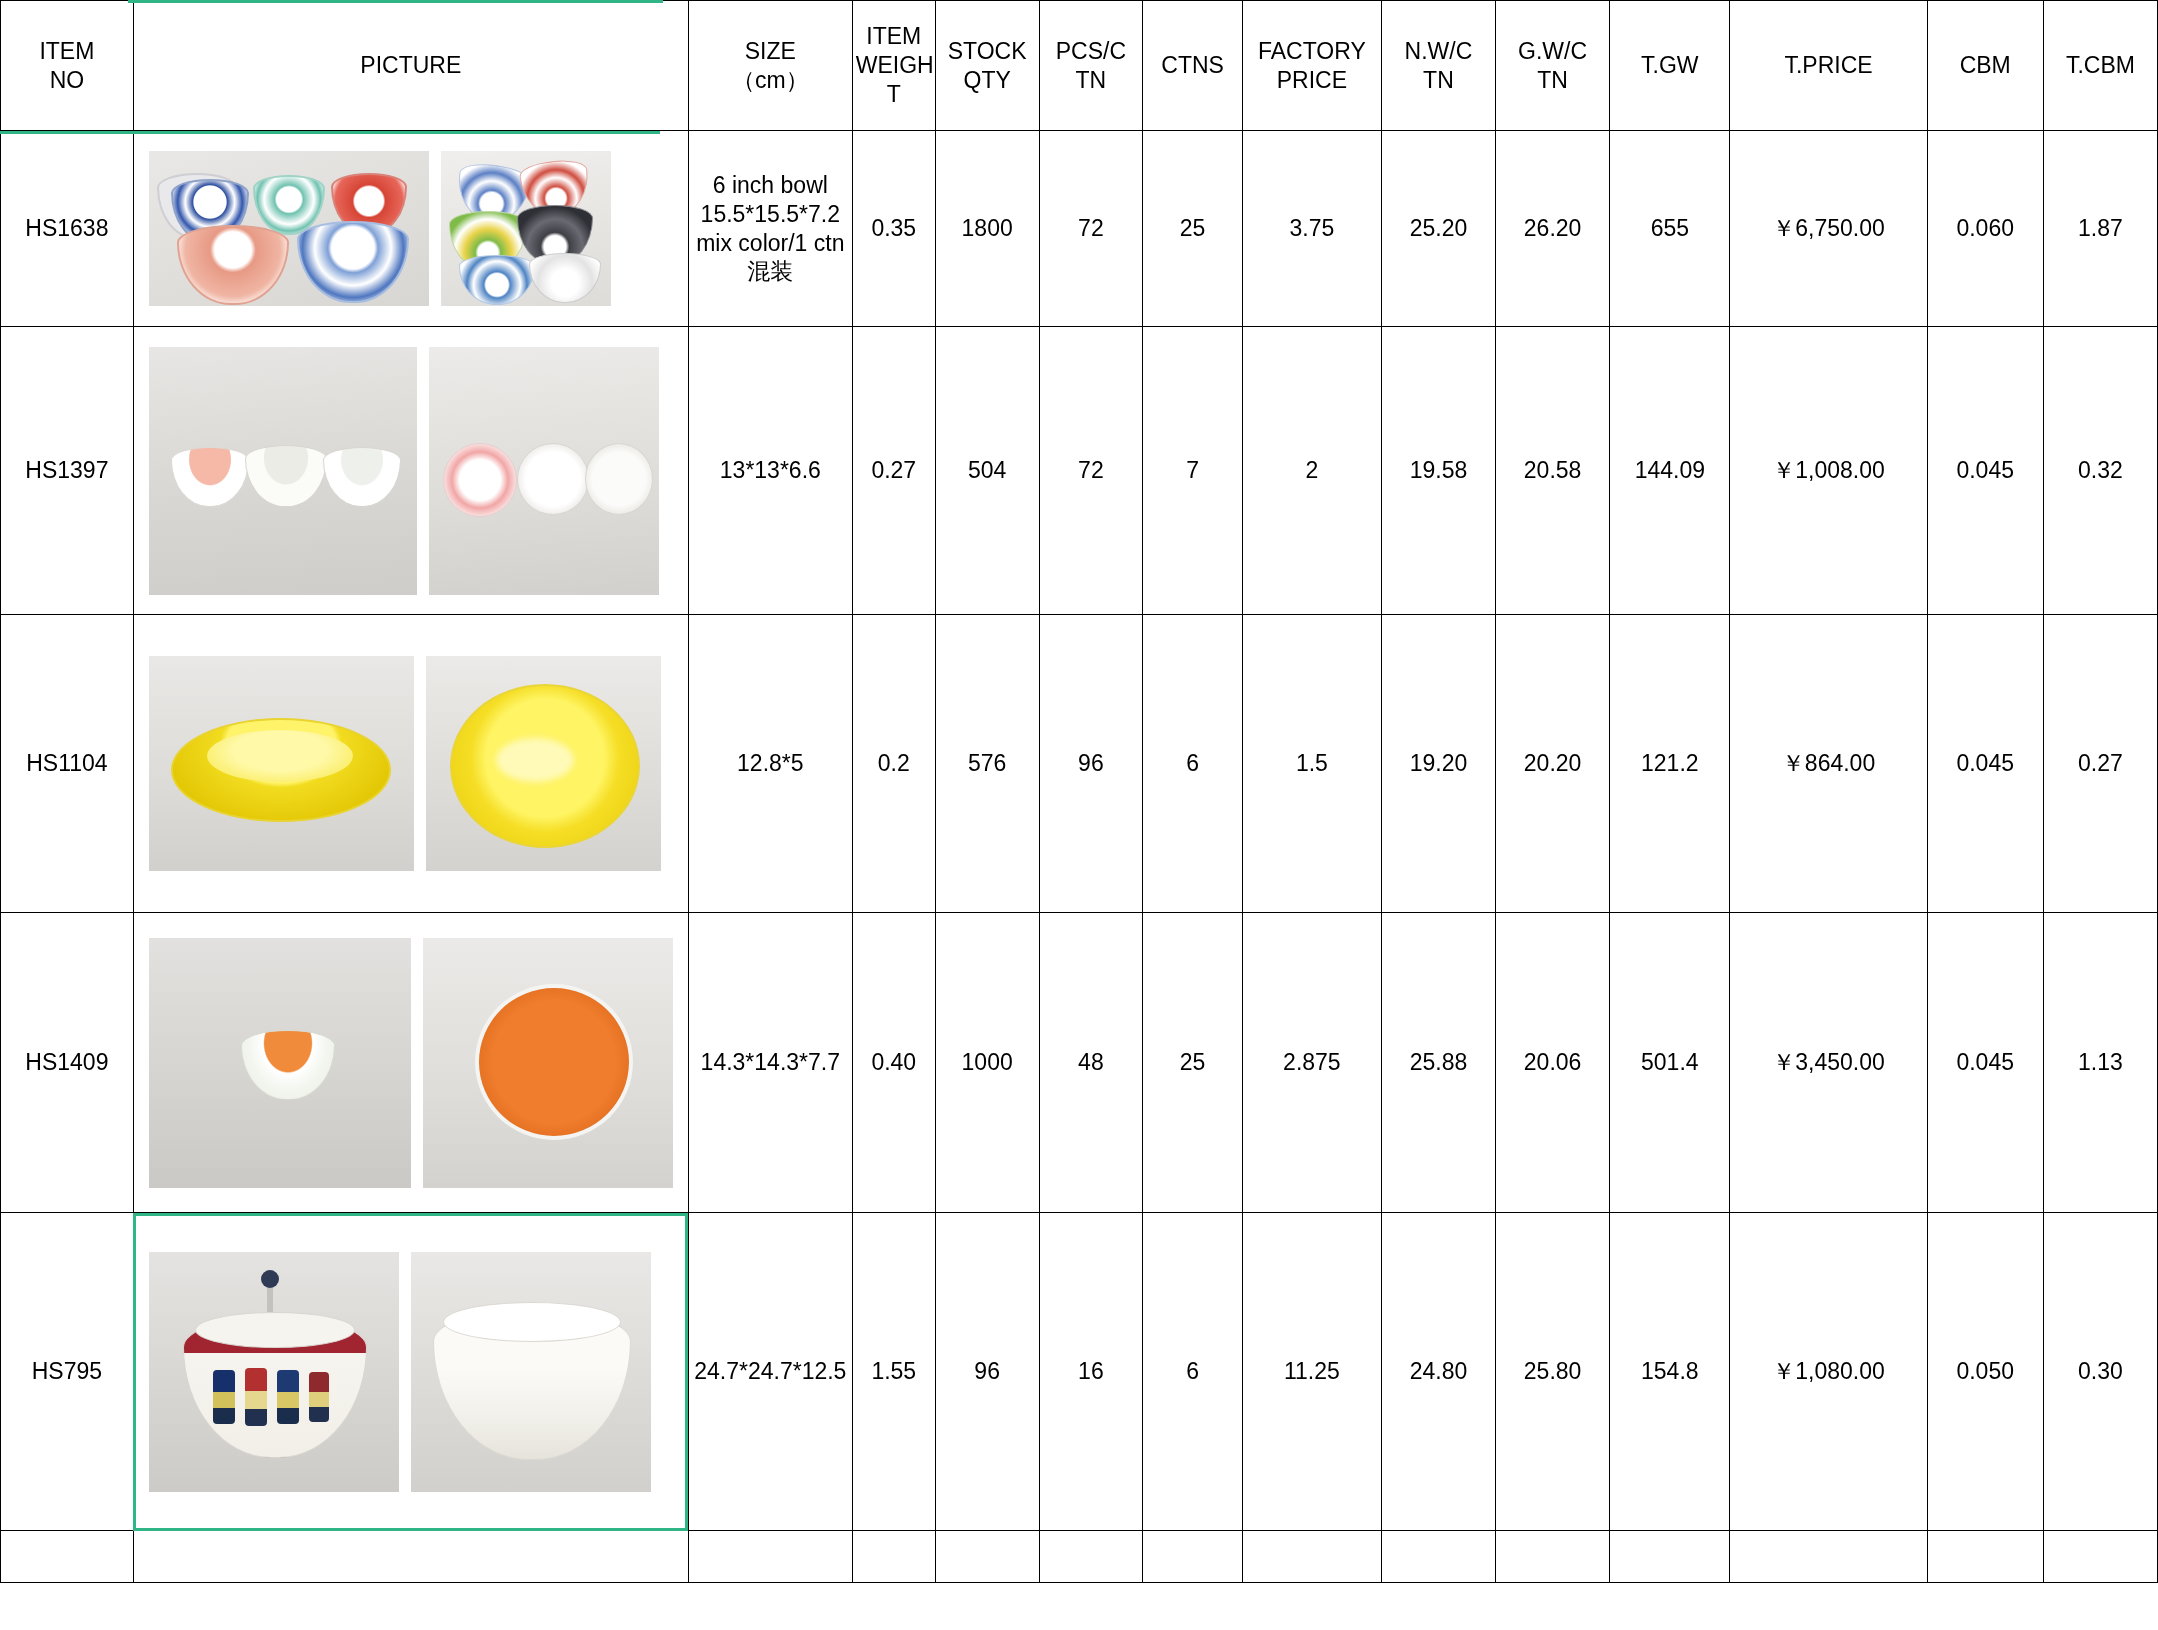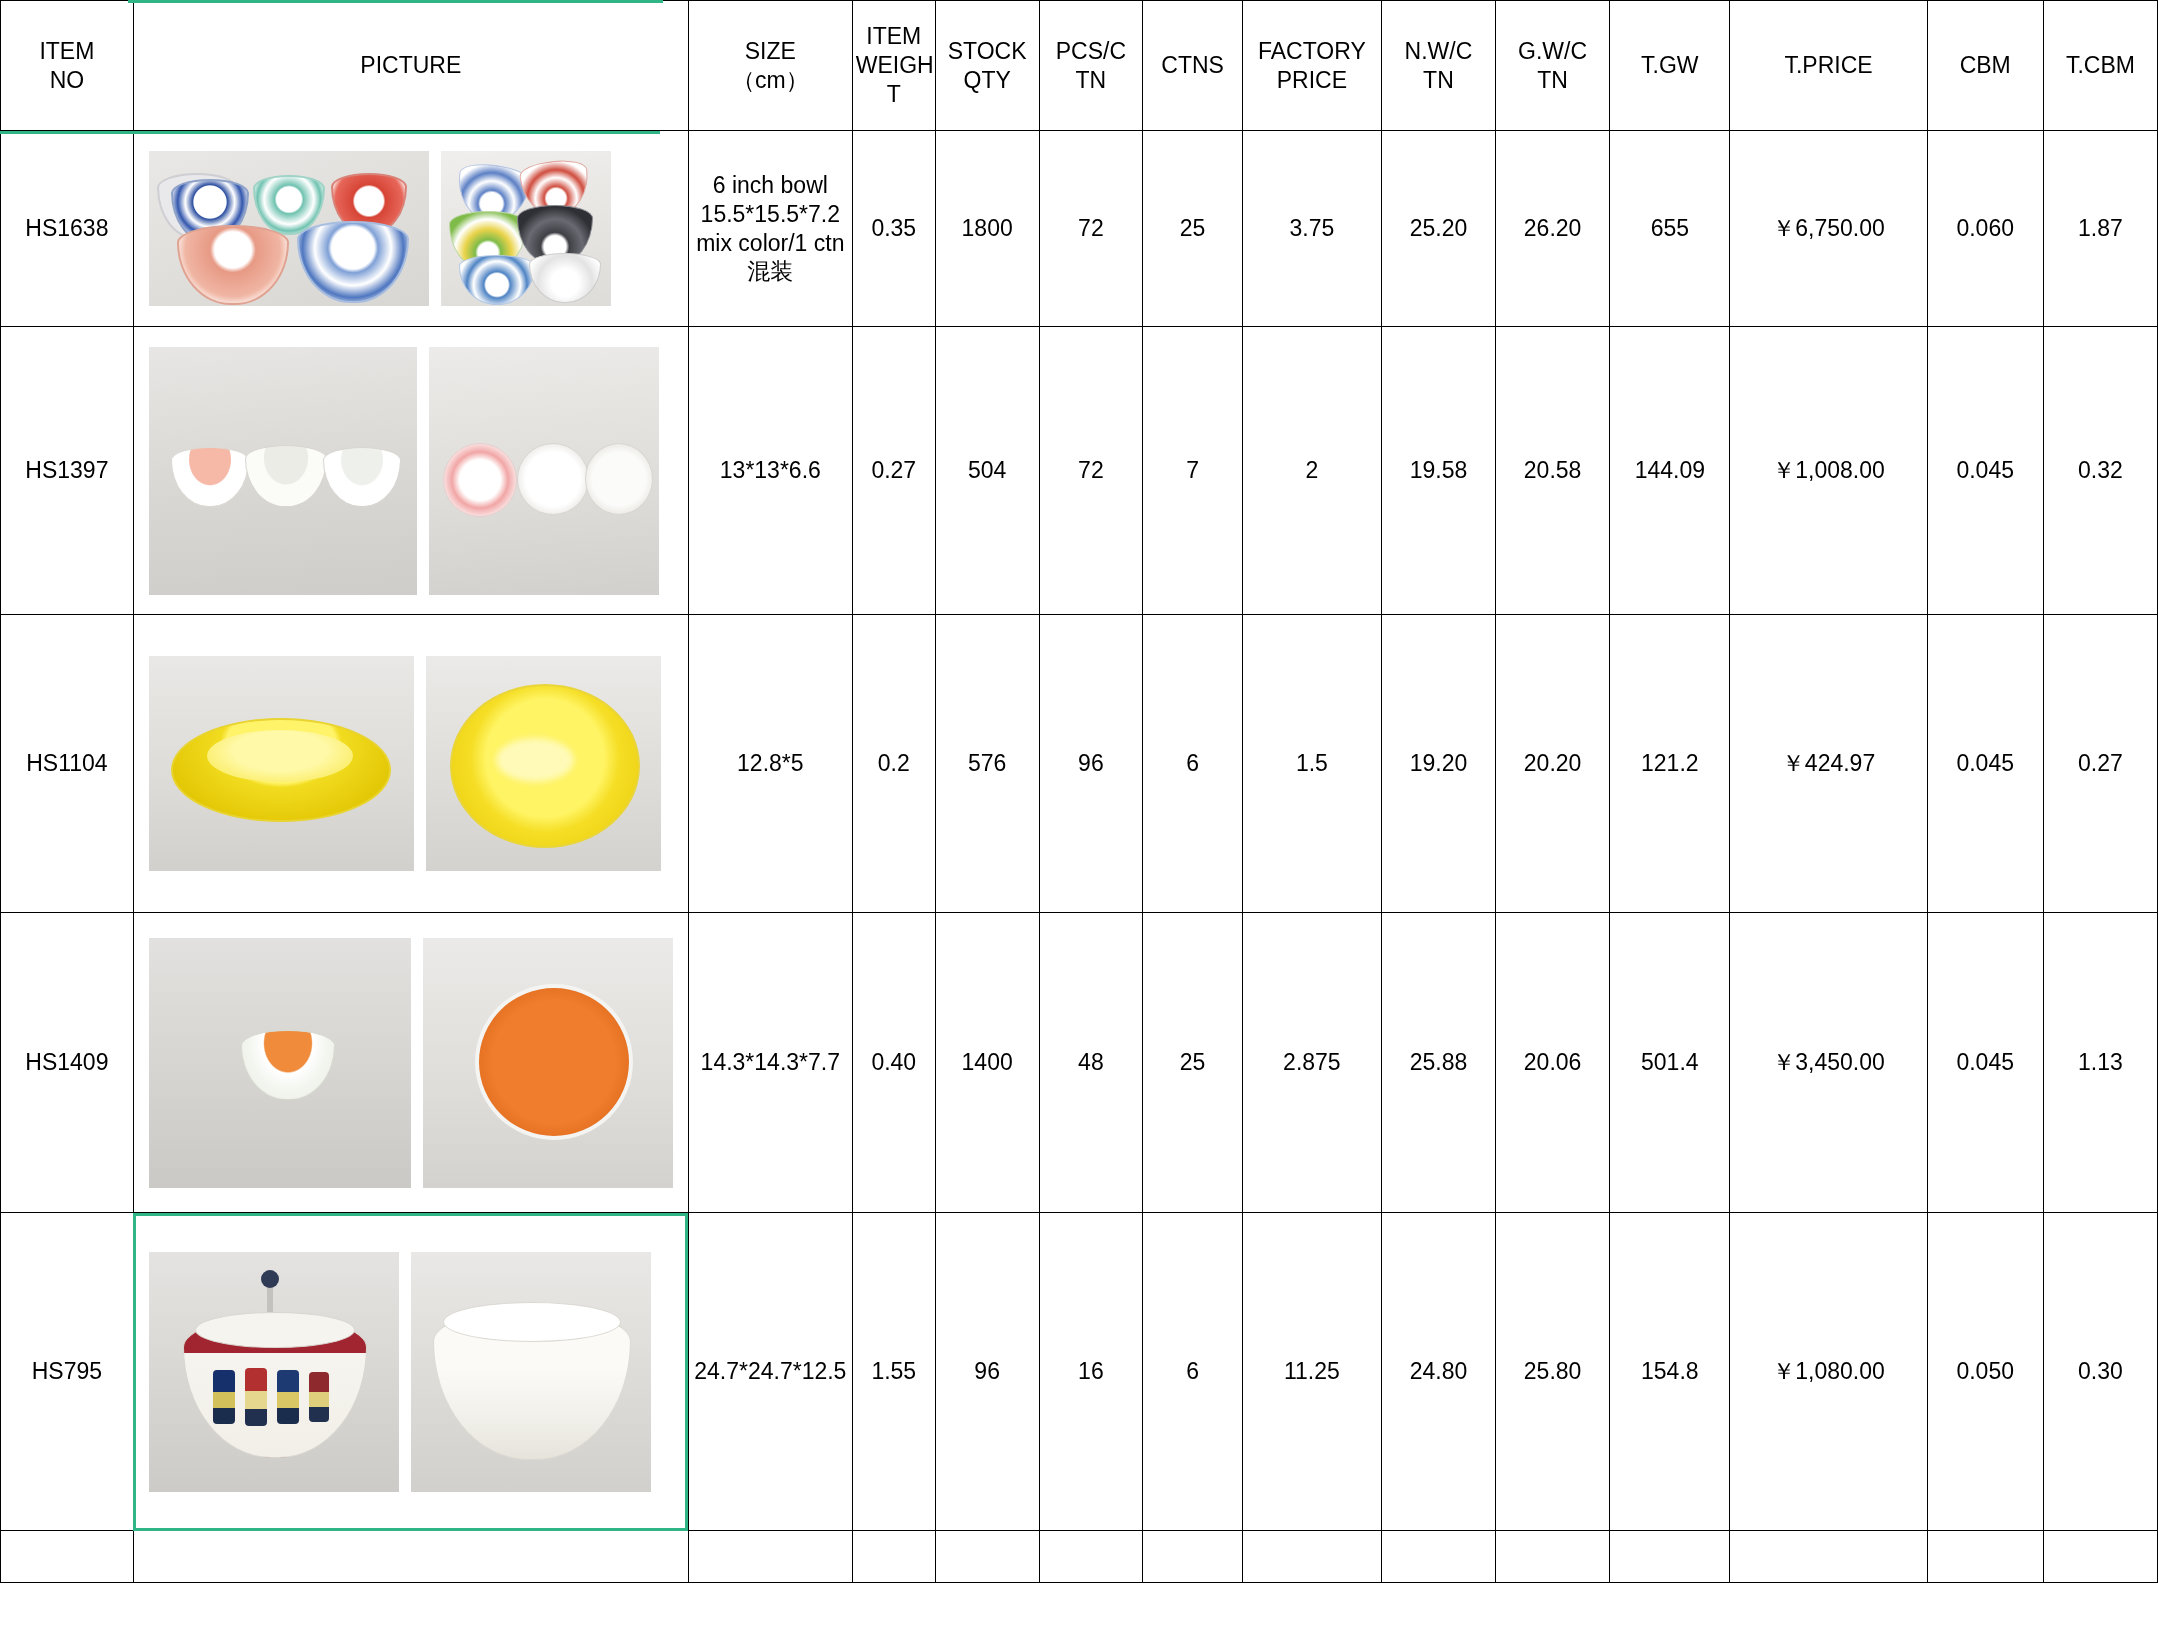--- a/index.html
+++ b/index.html
@@ -264,42 +264,42 @@
         </td>
         <td class="size-cell">12.8*5</td>
         <td>0.2</td>
         <td class="red">576</td>
         <td>96</td>
         <td>6</td>
         <td class="red">1.5</td>
         <td>19.20</td>
         <td>20.20</td>
         <td>121.2</td>
-        <td>￥424.97</td>
+        <td>￥864.00</td>
         <td>0.045</td>
         <td>0.27</td>
       </tr>
 
       <tr class="item-row" style="height:300px;">
         <td class="item-no">HS1409</td>
         <td class="pic-cell">
           <div class="pic-wrap">
             <div class="photo" style="width:262px;height:250px;">
               <div class="bgfill" style="background:linear-gradient(180deg,#e2e1df 0%,#d6d4d0 55%,#cbc9c5 100%);"></div>
               <div class="bowl" style="left:92px;top:92px;width:92px;height:68px;background:radial-gradient(ellipse at 50% 18%, #f08b3c 0 36%, #ffffff 38%, #f3f6ef 60%, #e8ece2 100%);border:1px solid #d7dacf;"></div>
             </div>
             <div class="photo" style="width:250px;height:250px;">
               <div class="bgfill" style="background:linear-gradient(180deg,#eceae8 0%,#dfddd9 60%,#d4d2ce 100%);"></div>
               <div class="bowl-round" style="position:absolute;left:52px;top:46px;width:150px;height:148px;background:radial-gradient(circle at 50% 50%, #ef7d2d 0 58%, #e26d1f 78%, #ffffff 80%);border:4px solid #f4f4f2;"></div>
             </div>
           </div>
         </td>
         <td class="size-cell">14.3*14.3*7.7</td>
         <td>0.40</td>
-        <td class="red">1400</td>
+        <td class="red">1000</td>
         <td>48</td>
         <td>25</td>
         <td class="red">2.875</td>
         <td>25.88</td>
         <td>20.06</td>
         <td>501.4</td>
         <td>￥3,450.00</td>
         <td>0.045</td>
         <td>1.13</td>
       </tr>

